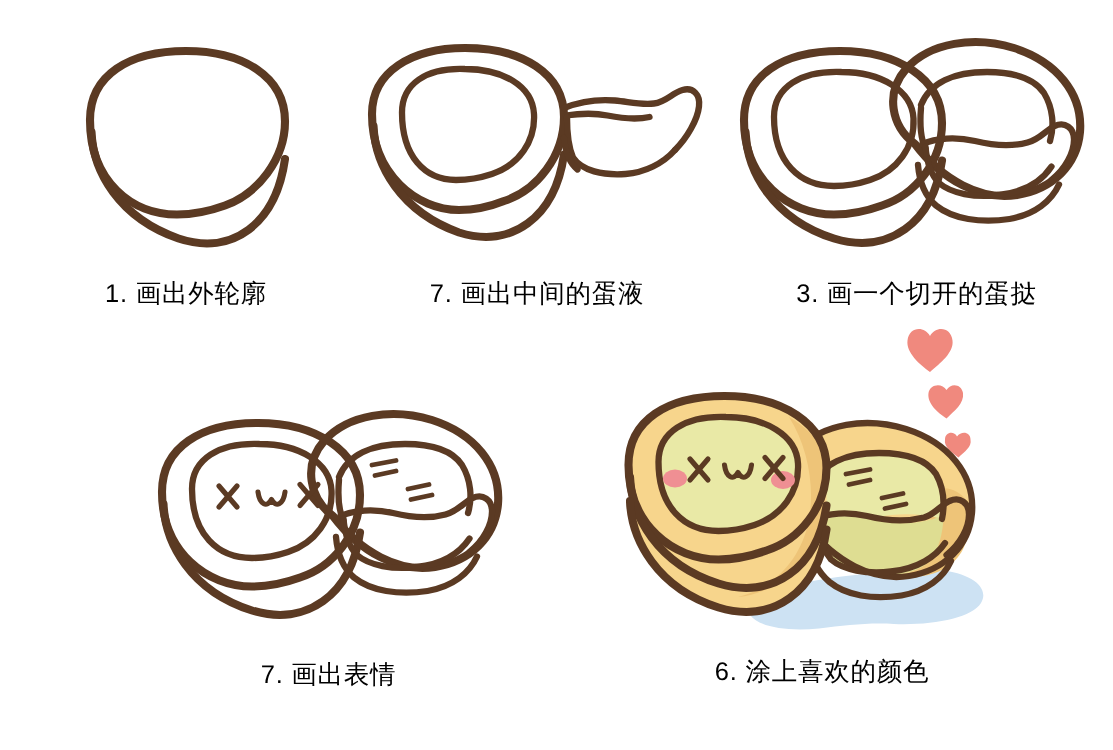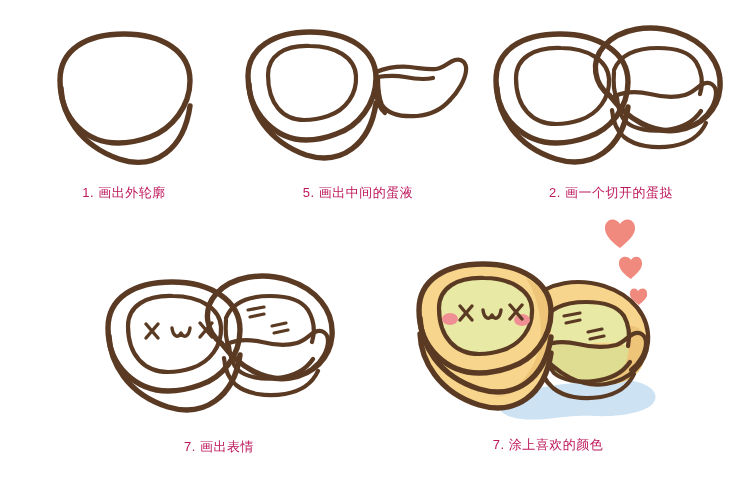--- a/index.html
+++ b/index.html
@@ -22,22 +22,22 @@
   }
   .step {
     position: absolute;
     box-sizing: border-box;
   }
   .step-art {
     display: block;
   }
   .step-caption {
     text-align: center;
-    font-size: 13px;
-    color: #be185d;
+    font-size: 17px;
+    color: #000000;
     letter-spacing: 0.5px;
     white-space: nowrap;
     font-family: "Liberation Sans", "DejaVu Sans", sans-serif;
   }
   
   #step-1 { left: 4px;   top: 14px; width: 240px; }
   #step-2 { left: 234px; top: 14px; width: 248px; }
   #step-3 { left: 482px; top: 10px; width: 258px; }
   
   #step-4 { left: 74px;  top: 262px; width: 290px; }
@@ -90,21 +90,21 @@
                  C85 105 76 106 70 106 C49 106 34 90 34 61 Z"></path>
       </g>
       <g class="ink ink-mid">
         <path d="M142 58 C152 54 164 52 176 53 C186 54 193 56 202 55 C210 54 214 48 221 46
                  C228 44 233 49 232 57 C231 66 224 78 216 86"></path>
         <path d="M143 63 C150 62 161 61 171 63 C181 65 190 66 199 64"></path>
         <path d="M144 64 C144 75 145 84 148 91 C154 100 168 103 183 102 C196 101 208 95 216 86"></path>
         <path d="M142 78 C143 88 146 95 151 99"></path>
       </g>
     </svg>
-    <div class="step-caption">5. 画出中间的蛋液</div>
+    <div class="step-caption">7. 画出中间的蛋液</div>
   </div>
 
   <div class="step" id="step-3">
     <svg class="step-art" width="258" height="172" viewBox="0 0 258 172" aria-hidden="true">
       <g class="ink ink-thick">
         <path d="M128 86 C112 74 108 52 122 36 C138 18 168 14 194 22 C222 31 240 52 238 78
                  C236 100 220 116 196 120 C172 124 146 110 128 86 Z"></path>
       </g>
       <g class="ink ink-thick">
         <path d="M14 70 C14 40 40 24 78 24 C116 24 146 42 146 72 C146 98 128 120 106 127
@@ -117,21 +117,21 @@
       </g>
       <g class="ink ink-mid">
         <path d="M132 60 C138 45 154 38 176 38 C196 38 208 43 214 52 C220 62 221 74 218 84"></path>
         <path d="M132 62 C131 74 132 83 135 89"></path>
         <path d="M133 86 C142 82 155 81 168 84 C180 87 192 88 203 85 C211 83 215 77 221 74
                  C228 71 234 75 234 83 C234 92 228 103 219 110"></path>
         <path d="M135 88 C136 99 139 107 144 112 C152 119 168 122 184 120 C202 118 213 110 219 101"></path>
         <path d="M130 100 C131 112 135 121 142 127 C153 136 172 139 191 136 C208 133 219 124 224 113"></path>
       </g>
     </svg>
-    <div class="step-caption">2. 画一个切开的蛋挞</div>
+    <div class="step-caption">3. 画一个切开的蛋挞</div>
   </div>
 
   <div class="step" id="step-4">
     <svg class="step-art" width="290" height="172" viewBox="0 0 290 172" aria-hidden="true">
       <g class="ink ink-thick">
         <path d="M148 82 C132 70 128 48 142 32 C158 14 188 10 214 18 C242 27 260 48 258 74
                  C256 96 240 112 216 116 C192 120 166 106 148 82 Z"></path>
       </g>
       <g class="ink ink-thick">
         <path d="M34 66 C34 36 60 20 98 20 C136 20 166 38 166 68 C166 94 148 116 126 123
@@ -238,16 +238,16 @@
 
         <g class="ink ink-face">
           <path d="M62 90 L74 104"></path>
           <path d="M74 90 L62 104"></path>
           <path d="M85 94 C86 102 91 105 94 99 C97 105 102 102 103 94"></path>
           <path d="M112 89 L124 103"></path>
           <path d="M124 89 L112 103"></path>
         </g>
       </g>
     </svg>
-    <div class="step-caption">7. 涂上喜欢的颜色</div>
+    <div class="step-caption">6. 涂上喜欢的颜色</div>
   </div>
 
 </div>
 
 </body></html>

